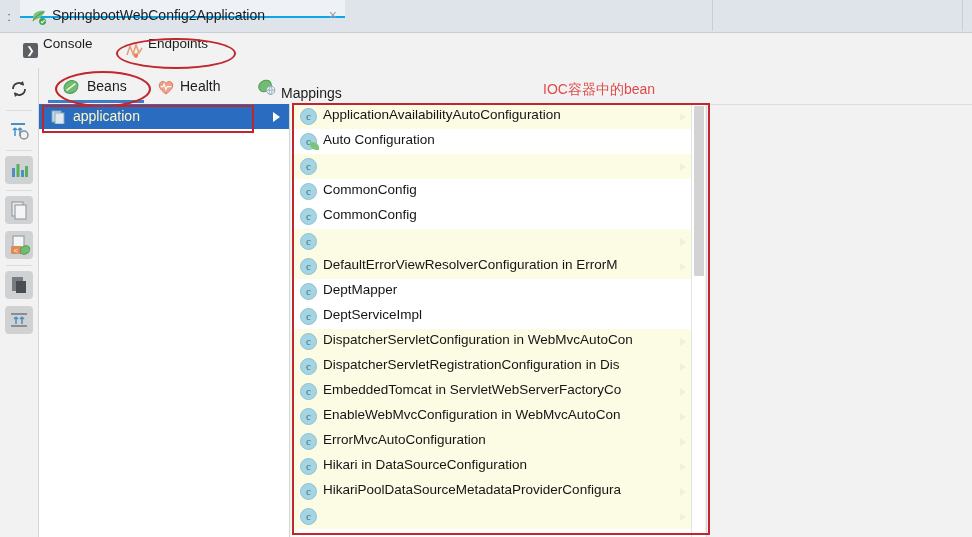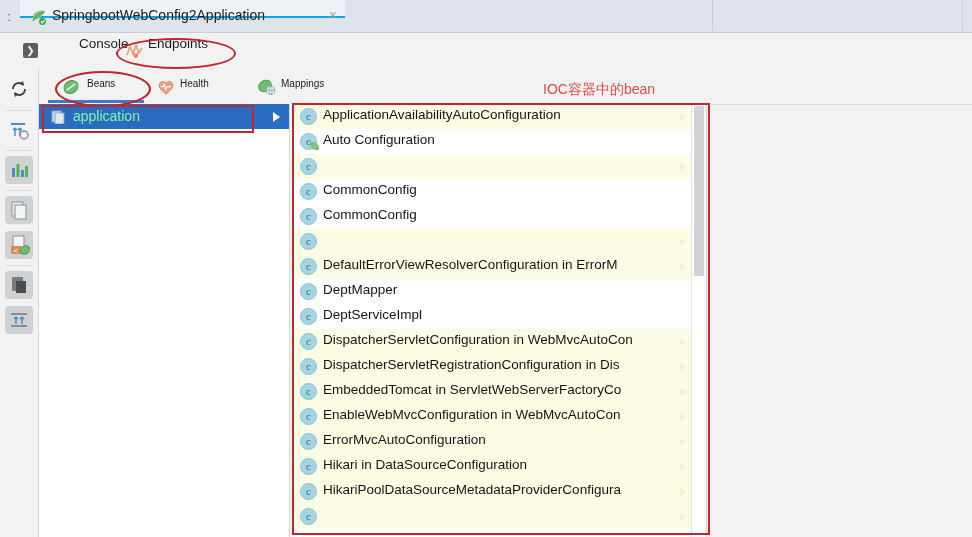--- a/index.html
+++ b/index.html
@@ -48,39 +48,39 @@
   .bar1{
     position:absolute;left:0;top:33px;width:972px;height:35px;
     background:#f2f2f2;
   }
   .bar1 .label{position:absolute;top:3px;font-size:13.5px;color:#1c1c1c;}
   .console-ico{
     position:absolute;left:23px;top:10px;width:15px;height:15px;
     background:#5c5f63;border-radius:2px;
     color:#fff;font-size:10px;line-height:15px;text-align:center;font-weight:bold;
   }
-  .console-lbl{left:43px;top:9px;margin-left:36px;}
+  .console-lbl{left:43px;top:9px;}
   .endpoints-ico{position:absolute;left:125px;top:8px;width:19px;height:19px;}
   .endpoints-lbl{left:148px;top:9px;}
 
   
   .bar2{
     position:absolute;left:0;top:68px;width:972px;height:36px;
     background:#f2f2f2;
   }
-  .bar2 .label{position:absolute;top:10px;font-size:10px;color:#1c1c1c;white-space:nowrap;}
+  .bar2 .label{position:absolute;top:10px;font-size:14px;color:#1c1c1c;white-space:nowrap;}
   .beans-ico{position:absolute;left:62px;top:10px;width:18px;height:18px;}
   .beans-lbl{left:87px;}
   .beans-underline{
     position:absolute;left:48px;top:100px;width:96px;height:3px;background:#3d7dca;
   }
   .health-ico{position:absolute;left:157px;top:10px;width:18px;height:18px;}
   .health-lbl{left:180px;}
   .mappings-ico{position:absolute;left:257px;top:10px;width:19px;height:18px;}
-  .mappings-lbl{left:281px;}
+  .mappings-lbl{left:281px;margin-top:7px;}
 
   .chinese-note{
     position:absolute;left:543px;top:81px;
     font-size:14px;color:#e04a4a;white-space:nowrap;
   }
 
   
   .gutter{
     position:absolute;left:0;top:68px;width:39px;height:469px;
     background:#f2f2f2;border-right:1px solid #d6d6d6;box-sizing:border-box;
@@ -95,21 +95,21 @@
   .treepanel{
     position:absolute;left:39px;top:104px;width:251px;height:433px;
     background:#ffffff;border-right:1px solid #d6d6d6;box-sizing:border-box;
   }
   .treerow{
     position:absolute;left:0;top:0;width:250px;height:25px;
     background:#2a6cbf;
   }
   .treerow .tico{position:absolute;left:12px;top:5px;width:15px;height:15px;}
   .treerow .tlabel{
-    position:absolute;left:34px;top:4px;font-size:14px;color:#86efac;white-space:nowrap;
+    position:absolute;left:34px;top:4px;font-size:14px;color:#fef9c3;white-space:nowrap;
   }
   .treerow .arrow{
     position:absolute;right:9px;top:8px;width:0;height:0;
     border-left:7px solid #ffffff;
     border-top:5px solid transparent;border-bottom:5px solid transparent;
   }
 
   
   .listpanel{
     position:absolute;left:291px;top:104px;width:400px;height:433px;

